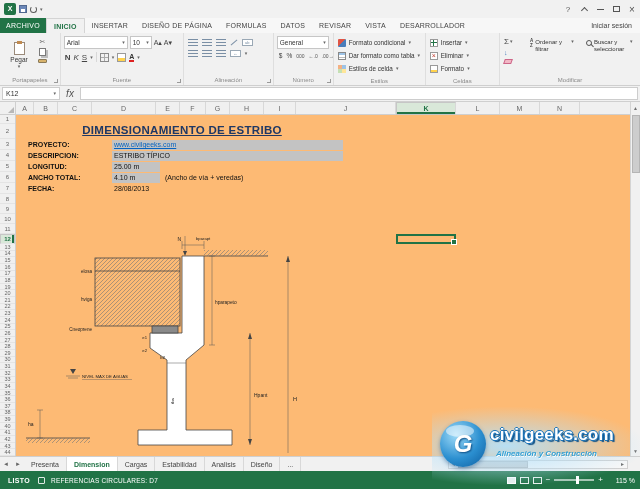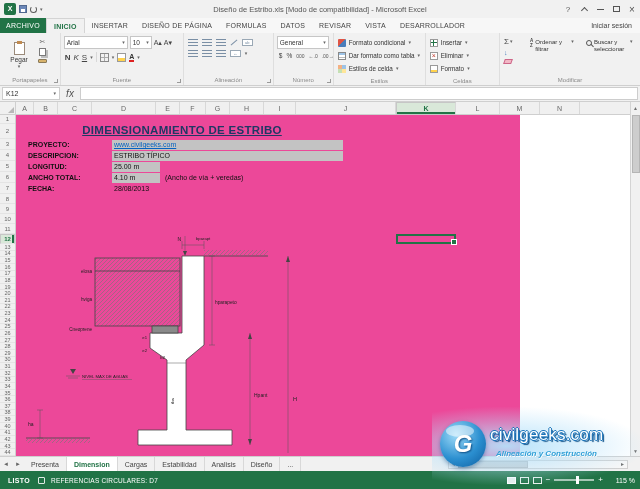--- a/index.html
+++ b/index.html
@@ -97,21 +97,21 @@
   .finput{flex:1;height:13px;background:#fff;border:1px solid #cdcdcd;margin-right:2px;font-size:7px;padding:0 3px;color:#333}
 
   
   #colhead{top:102px;left:0;width:630px;height:13px;background:#f0f0f0;border-bottom:1px solid #cfcfcf;display:flex}
   .corner{width:16px;flex:0 0 auto;border-right:1px solid #cfcfcf;position:relative}
   .corner::after{content:'';position:absolute;right:1px;bottom:1px;border-left:6px solid transparent;border-bottom:6px solid #b8b8b8}
   .ch{border-right:1px solid #d8d8d8;font-size:7px;color:#666;display:flex;align-items:center;justify-content:center}
   .ch.sel{background:#d9e8d9;color:#217346;font-weight:bold;box-shadow:inset 0 -2px #217346}
   .ch.blank{border-right:none}
 
-  #gridbody{top:115px;left:0;width:520px;height:341px;background:#ec4899;overflow:hidden}
+  #gridbody{top:115px;left:0;width:630px;height:341px;background:#fdba74;overflow:hidden}
   #rowhead{position:absolute;left:0;top:0;width:16px;height:341px;background:#f0f0f0;border-right:1px solid #cfcfcf}
   .rh{font-size:6px;color:#666;display:flex;align-items:center;justify-content:center;border-bottom:1px solid #e4e4e4}
   .rh.small{font-size:5.5px}
   .rh.sel{background:#d9e8d9;color:#217346;font-weight:bold;box-shadow:inset -2px 0 #217346}
 
   .sheettitle{position:absolute;left:34px;top:9px;width:296px;height:15px;font-size:11.5px;font-weight:bold;text-decoration:underline;color:#1f3864;text-align:center;letter-spacing:.3px}
   .frow{position:absolute;left:0;width:100%;height:11px}
   .flabel{position:absolute;left:28px;top:0;font-size:7px;font-weight:bold;color:#111;line-height:11px}
   .fbox{position:absolute;left:112px;top:1px;height:10px;background:#c3c3c3}
   .fbox.wide{width:231px}.fbox.narrow{width:48px}
@@ -153,35 +153,34 @@
   .zoomthumb{position:absolute;left:22px;top:-3px;width:3px;height:8px;background:#fff}
   .zbtn{font-size:8px;line-height:1}
   .ztext{font-size:7px;width:28px;text-align:right}
 
   
   #logo{left:438px;top:413px;width:200px;height:66px;z-index:60}
   .glow{position:absolute;inset:-6px;background:radial-gradient(ellipse at 35% 50%,rgba(180,225,250,.95),rgba(255,255,255,0) 72%)}
   .ball{position:absolute;left:2px;top:8px;width:46px;height:46px;border-radius:50%;background:radial-gradient(circle at 35% 30%,#9fdbf8,#2b8fd0 55%,#0d5c9e);box-shadow:0 2px 4px rgba(0,60,120,.4);display:flex;align-items:center;justify-content:center}
   .ball::before{content:'';position:absolute;left:6px;top:4px;width:28px;height:12px;border-radius:50%;background:rgba(255,255,255,.5)}
   .ballg{color:#fff;font-size:24px;font-weight:bold;font-style:italic;text-shadow:1px 1px 2px #0d4f86}
-  .brand{position:absolute;left:52px;top:12px;font-size:17px;font-weight:normal;color:#fff;letter-spacing:.2px;
+  .brand{position:absolute;left:52px;top:12px;font-size:17px;font-weight:bold;color:#fff;letter-spacing:.2px;
     text-shadow:-1px 0 #1b75bb,1px 0 #1b75bb,0 -1px #1b75bb,0 1px #1b75bb,2px 2px 1px #0d4f86}
   .tagline{position:absolute;left:58px;top:36px;font-size:8px;font-style:italic;font-weight:bold;color:#2f9fd6;text-shadow:.5px .5px 0 #fff}
 </style>
 </head>
 <body>
 
 <div id="titlebar" class="abs">
   <div class="qat">
     <span class="xl-ic">X</span>
     <span class="ic-save"></span>
     <span class="ic-undo"></span>
     <span class="dd-sm">▾</span>
   </div>
-  <div class="title-text">Diseño de Estribo.xls  [Modo de compatibilidad] - Microsoft Excel</div>
   <div class="wcs">
     <span class="wc">?</span>
     <span class="wc">
         <span class="ic-chev"></span>
       </span>
     <span class="wc">
         <span class="ic-min"></span>
       </span>
     <span class="wc">
         <span class="ic-rest"></span>

